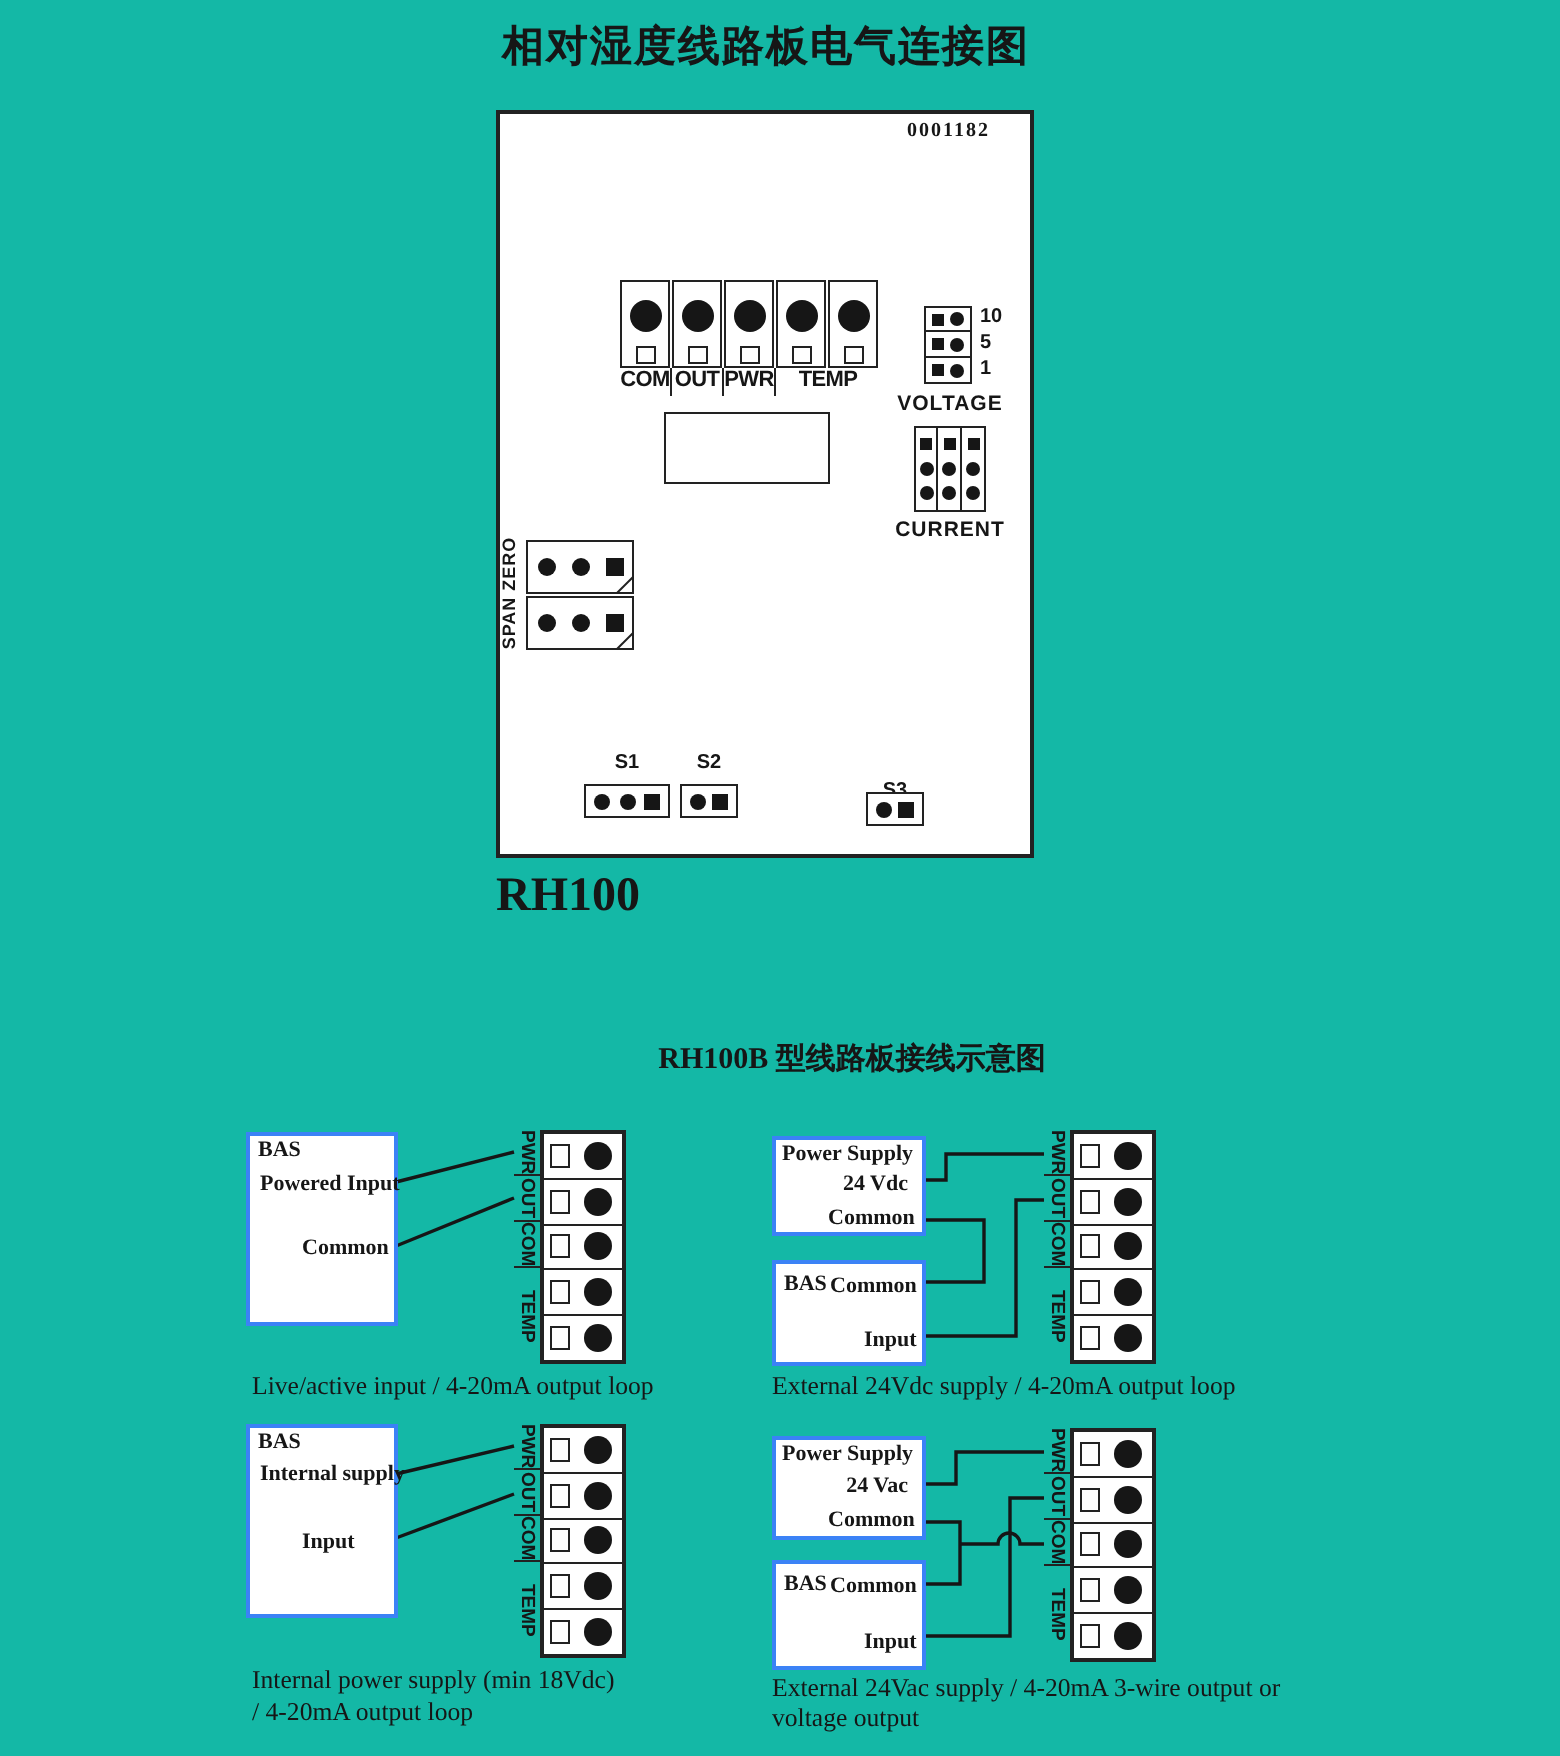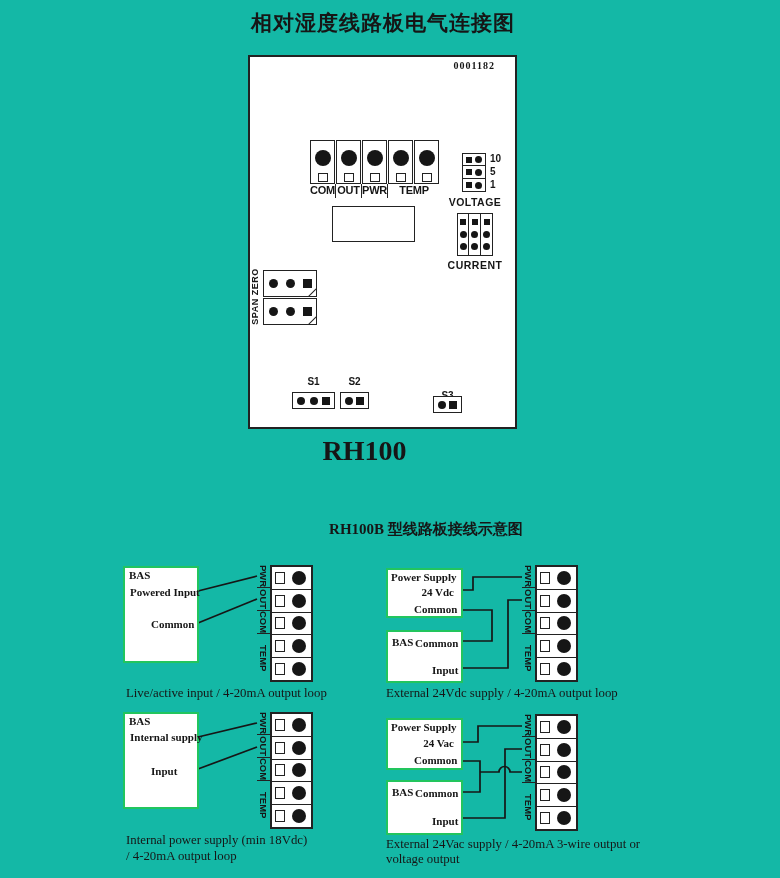--- a/index.html
+++ b/index.html
@@ -59,27 +59,27 @@
 
   .spanzero { left:-25px; top:234px; width:60px; height:11px; transform:rotate(-90deg);
               transform-origin:center; text-align:center; font-size:9px; letter-spacing:0.5px; white-space:nowrap; }
 
   .sbox { border:1.7px solid #222; display:flex; align-items:center; justify-content:space-evenly;
           box-sizing:border-box; background:#fff; }
   .slabel { font-size:10px; font-weight:bold; text-align:center; }
   .dot8 { width:8px; height:8px; border-radius:50%; background:#161616; }
   .sq8  { width:8px; height:8px; background:#161616; }
 
-  .rh-name { left:232px; top:435px; width:265px; text-align:center;
-             font-size:28px; font-weight:bold; font-family:"Liberation Serif", serif; }
+  .rh-name { left:248px; top:435px; width:265px; 
+             font-size:24px; font-weight:bold; font-family:"Liberation Serif", serif; }
   .rh-caption { left:266px; top:476px; width:320px; text-align:center;
                 font-size:15px; font-weight:bold; font-family:"Liberation Serif", serif;margin-top:44px; }
 
   
-  .dbox { border:2px solid #22c55e; background:#fff; box-sizing:border-box; }
+  .dbox { border:2px solid #3b82f6; background:#fff; box-sizing:border-box; }
   .dbox .t { position:absolute; font-size:11px; font-weight:bold; white-space:nowrap;
              font-family:"Liberation Serif", serif; }
   .caption { font-size:12.8px; font-family:"Liberation Serif", serif; white-space:nowrap; }
 
   
   .tstrip { display:flex; height:117px; }
   .tlabels { width:13px; display:flex; flex-direction:column; }
   .tlabel { display:flex; align-items:center; justify-content:center;
             writing-mode:vertical-rl; text-orientation:mixed;
             font-size:9.5px; font-weight:bold; letter-spacing:0; box-sizing:border-box; }

